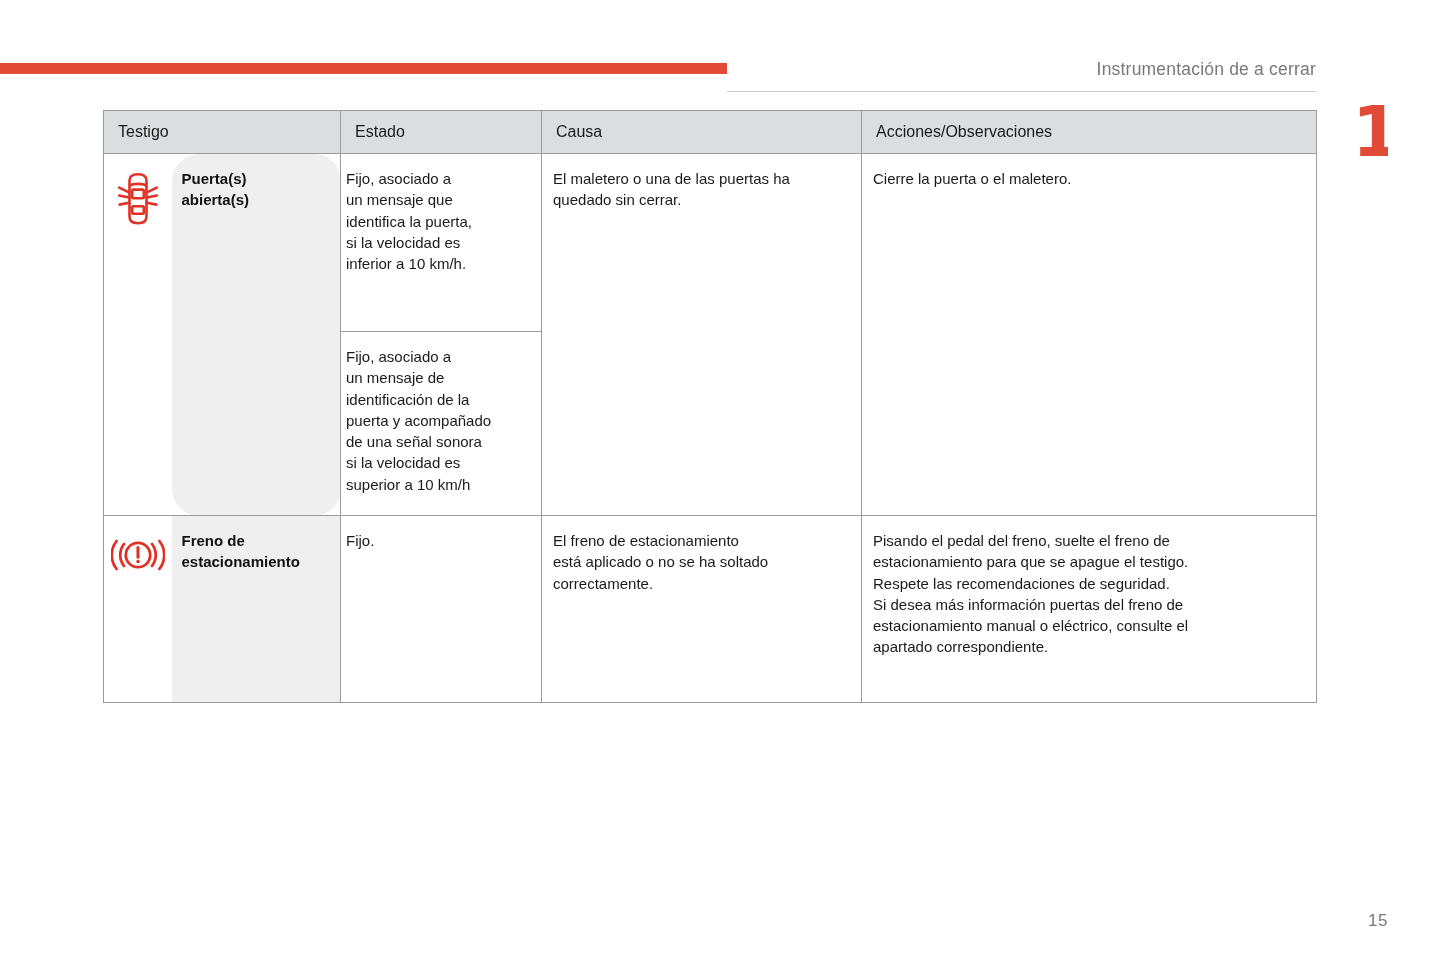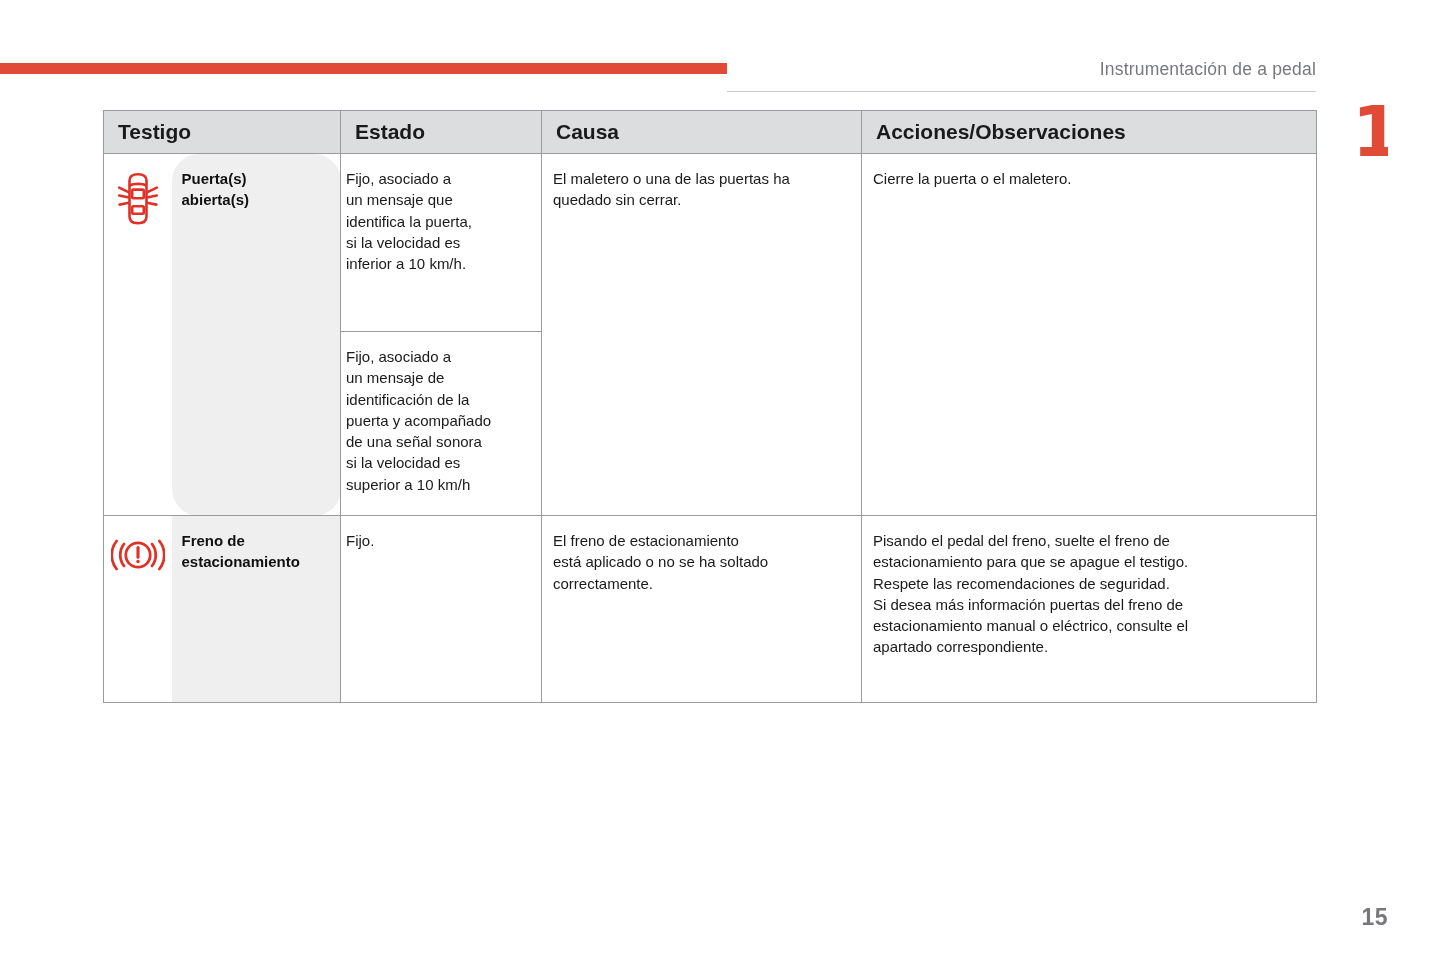--- a/index.html
+++ b/index.html
@@ -77,22 +77,22 @@
   }
   .warn-table th,
   .warn-table td {
     border: 1px solid #9a9b9e;
     vertical-align: top;
     padding: 0;
   }
   .warn-table thead th {
     background: #dcdddf;
     height: 42px;
-    font-size: 21px;
-    font-weight: bold;
+    font-size: 16px;
+    font-weight: normal;
     color: #1a1a1a;
     text-align: left;
     padding: 0 0 0 14px;
     vertical-align: middle;
   }
 
   
   .col-icon   { width: 68px; }
   .col-label  { width: 169px; }
   .col-estado { width: 201px; }
@@ -152,32 +152,32 @@
   .icon-door, .icon-brake {
     display: inline-block;
     line-height: 0;
   }
 
   
   .page-number {
     position: absolute;
     right: 57px;
     bottom: 46px;
-    font-size: 23px;
-    font-weight: bold;
+    font-size: 17px;
+    font-weight: normal;
     color: #77787b;
     letter-spacing: 0.5px;
   }
 </style>
 </head>
 <body>
 
 <div class="page-header">
   <div class="header-rule"></div>
-  <div class="header-title">Instrumentación de a pedal</div>
+  <div class="header-title">Instrumentación de a cerrar</div>
   <div class="header-underline"></div>
 </div>
 
 <div class="chapter-tab">1</div>
 
 <table class="warn-table">
   <colgroup>
     <col class="col-icon">
     <col class="col-label">
     <col class="col-estado">

